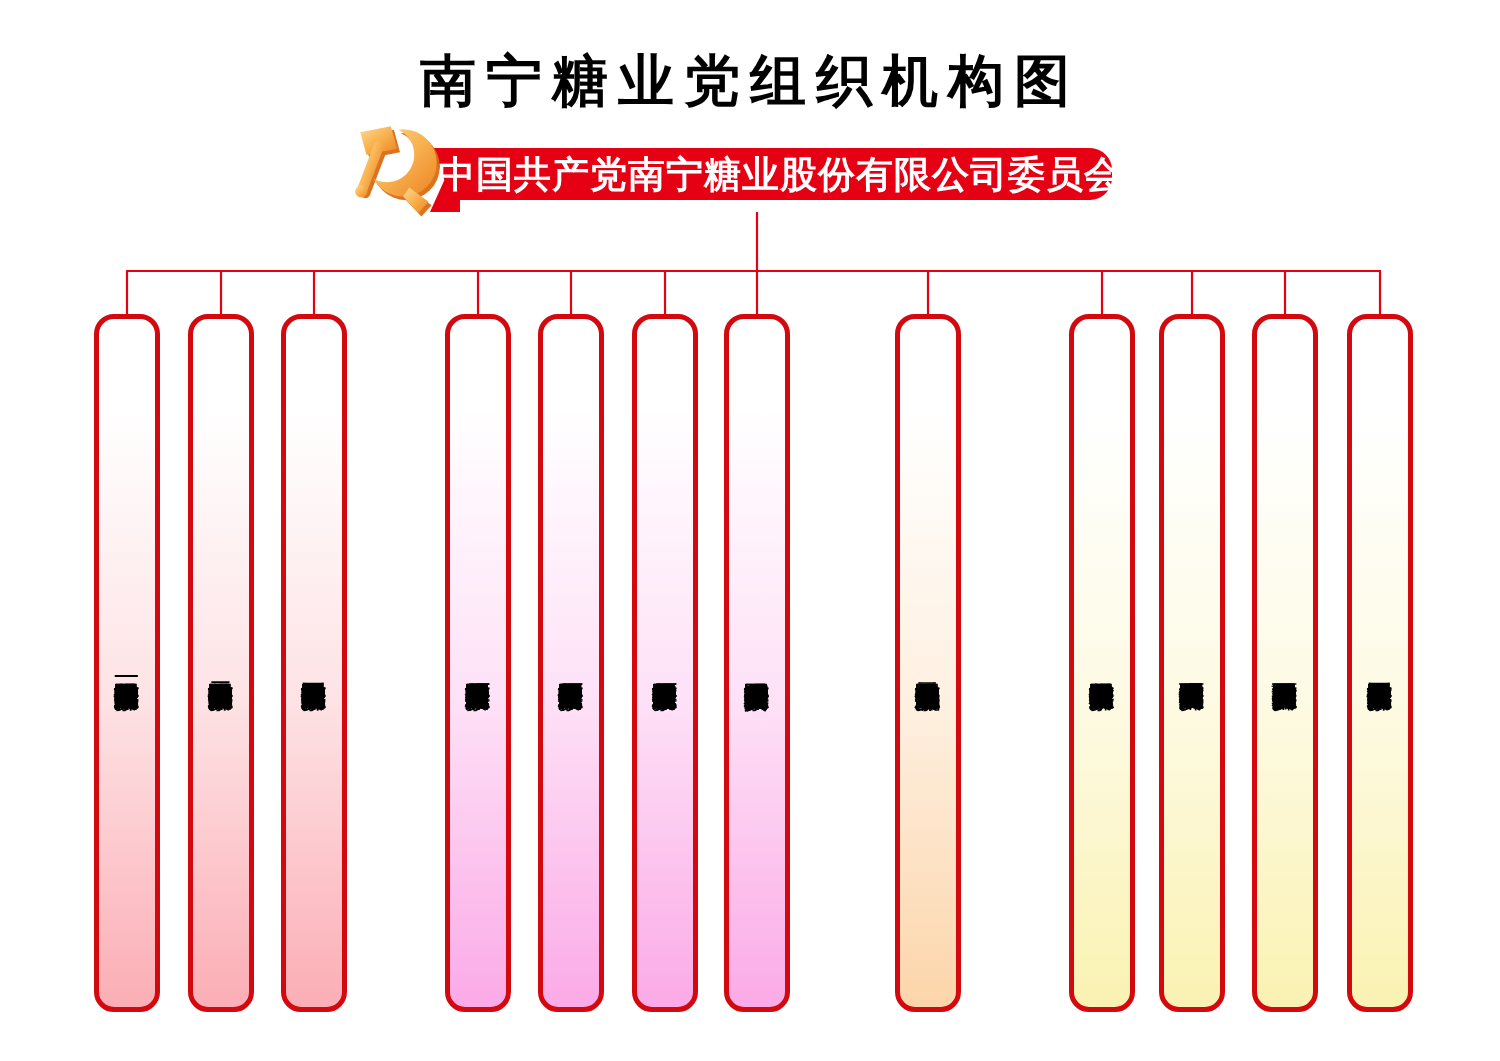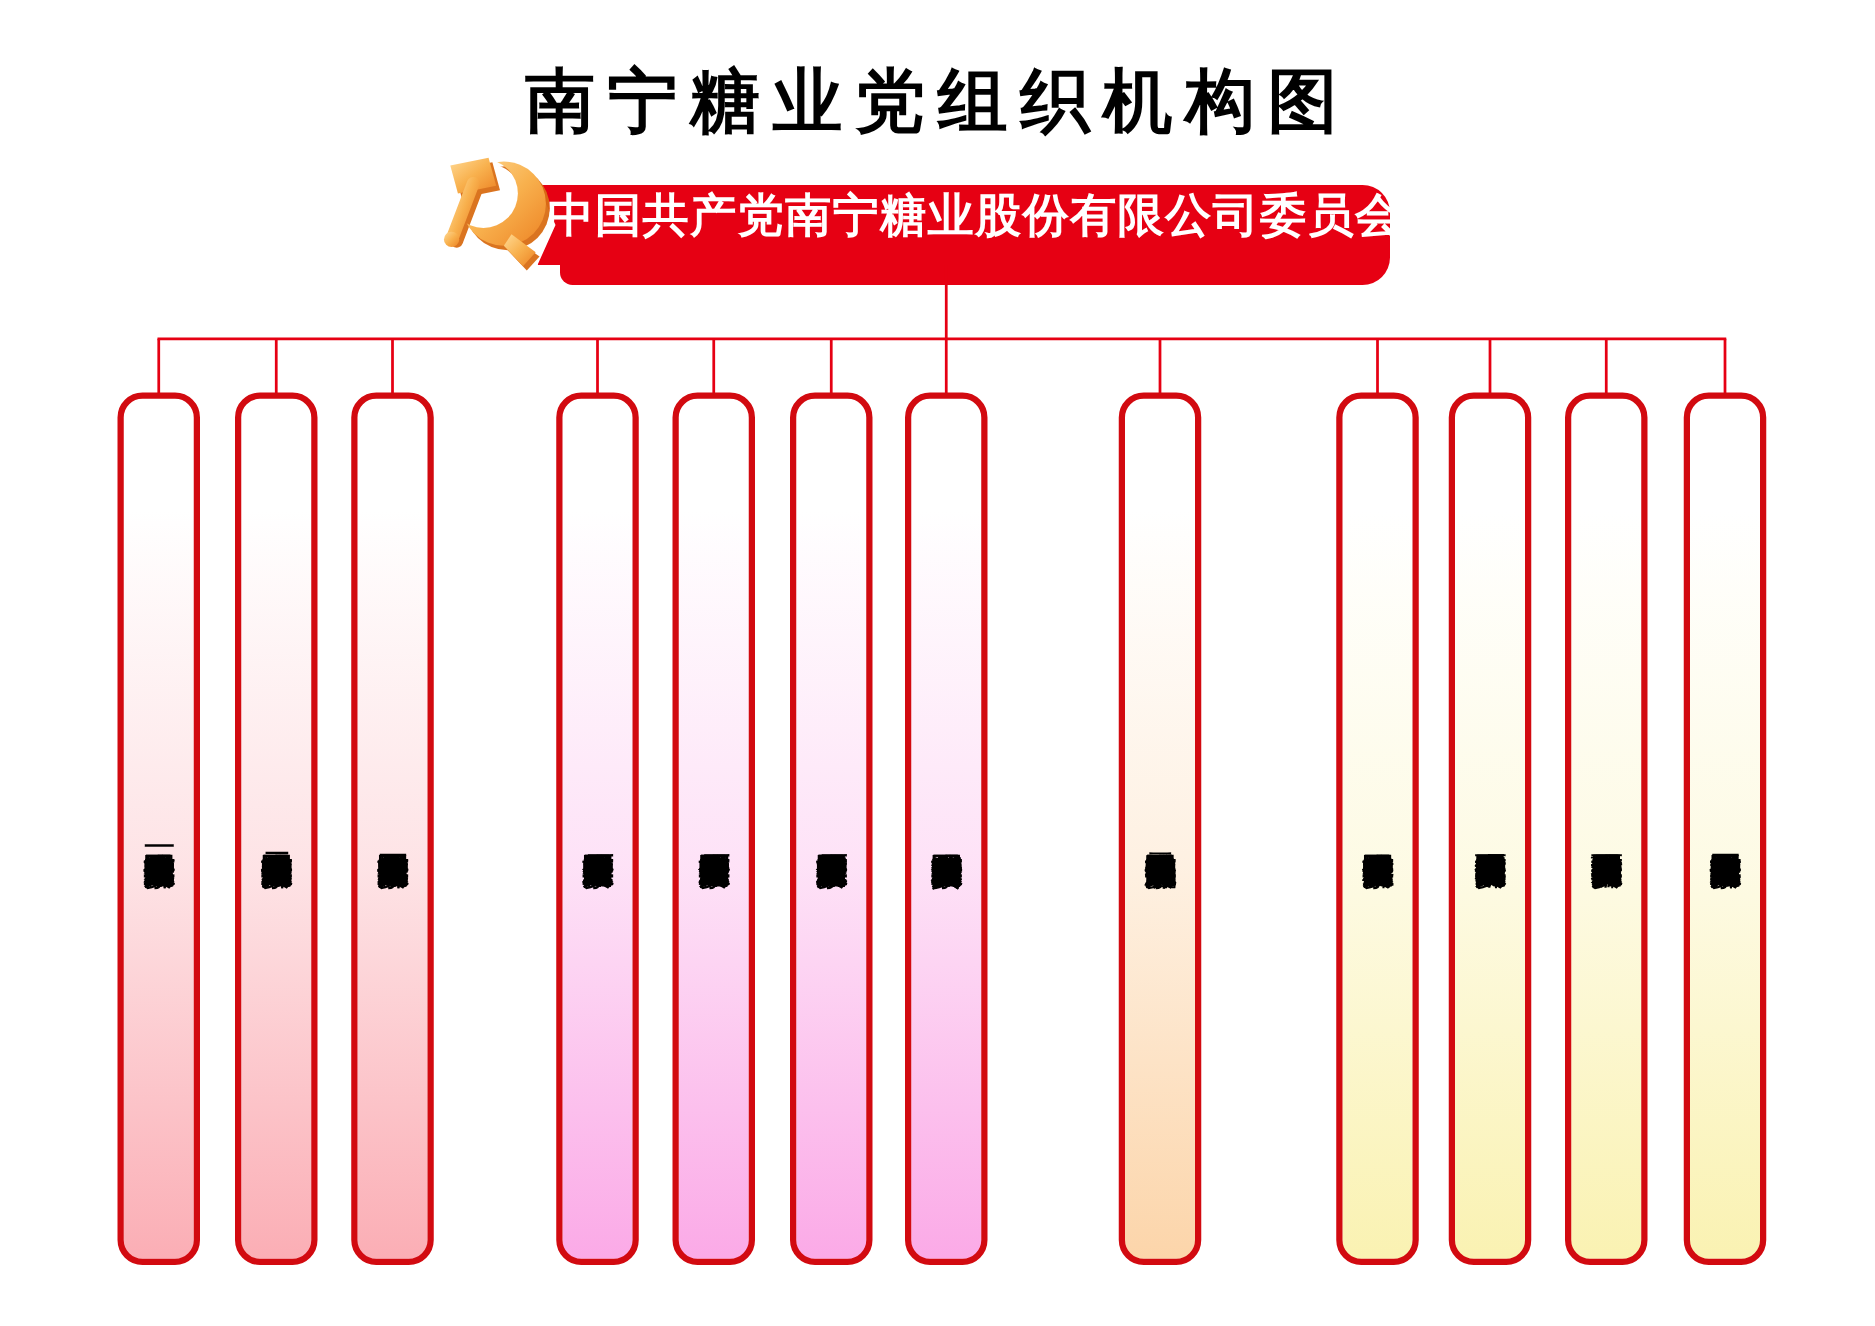--- a/index.html
+++ b/index.html
@@ -6,23 +6,23 @@
   .canvas{
     position:relative;width:1500px;height:1061px;background:#ffffff;overflow:hidden;
     font-family:"DejaVu Sans","Liberation Sans",sans-serif;
   }
   .title{
     position:absolute;top:44px;left:0;width:100%;margin:0;text-align:center;
     font-family:"DejaVu Serif","Liberation Serif",serif;
     font-weight:900;font-size:56px;letter-spacing:10px;color:#000;
   }
   .banner{
-    position:absolute;left:448px;top:148px;width:664px;height:80px;
+    position:absolute;left:448px;top:148px;width:664px;height:52px;
     border-radius:10px 22px 22px 10px;
-    display:flex;align-items:flex-start;justify-content:center;
+    display:flex;align-items:flex-end;justify-content:center;
   }
   .banner-label{
     color:#ffffff;font-size:37px;font-weight:bold;letter-spacing:1px;white-space:nowrap;
   }
   .banner-notch{
     position:absolute;left:430px;top:148px;width:30px;height:64px;
     clip-path:polygon(0 0,100% 0,100% 100%,0 100%,48% 50%);
   }
   .emblem{position:absolute;left:348px;top:115px;width:102px;height:102px;}
   #connector-svg{position:absolute;left:0;top:0;width:1500px;height:1061px;pointer-events:none;}

